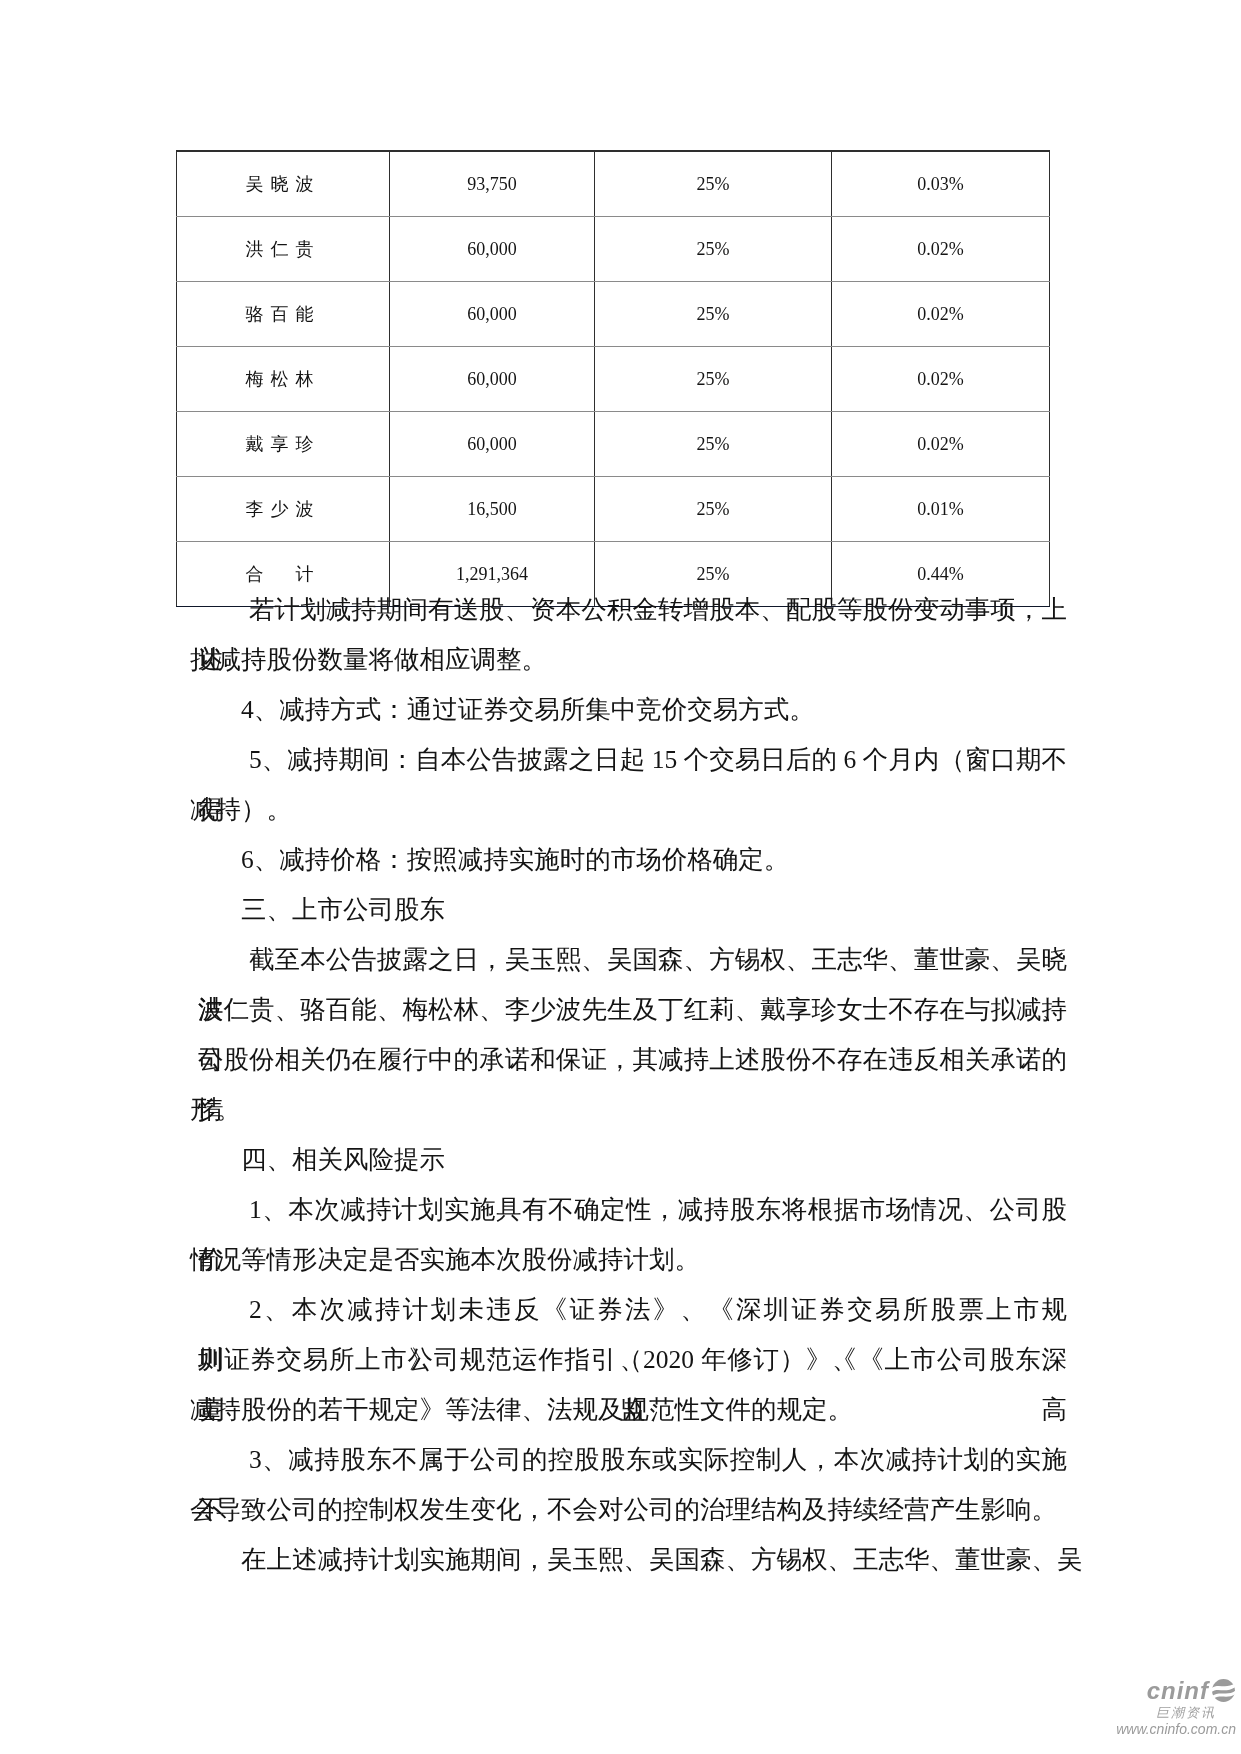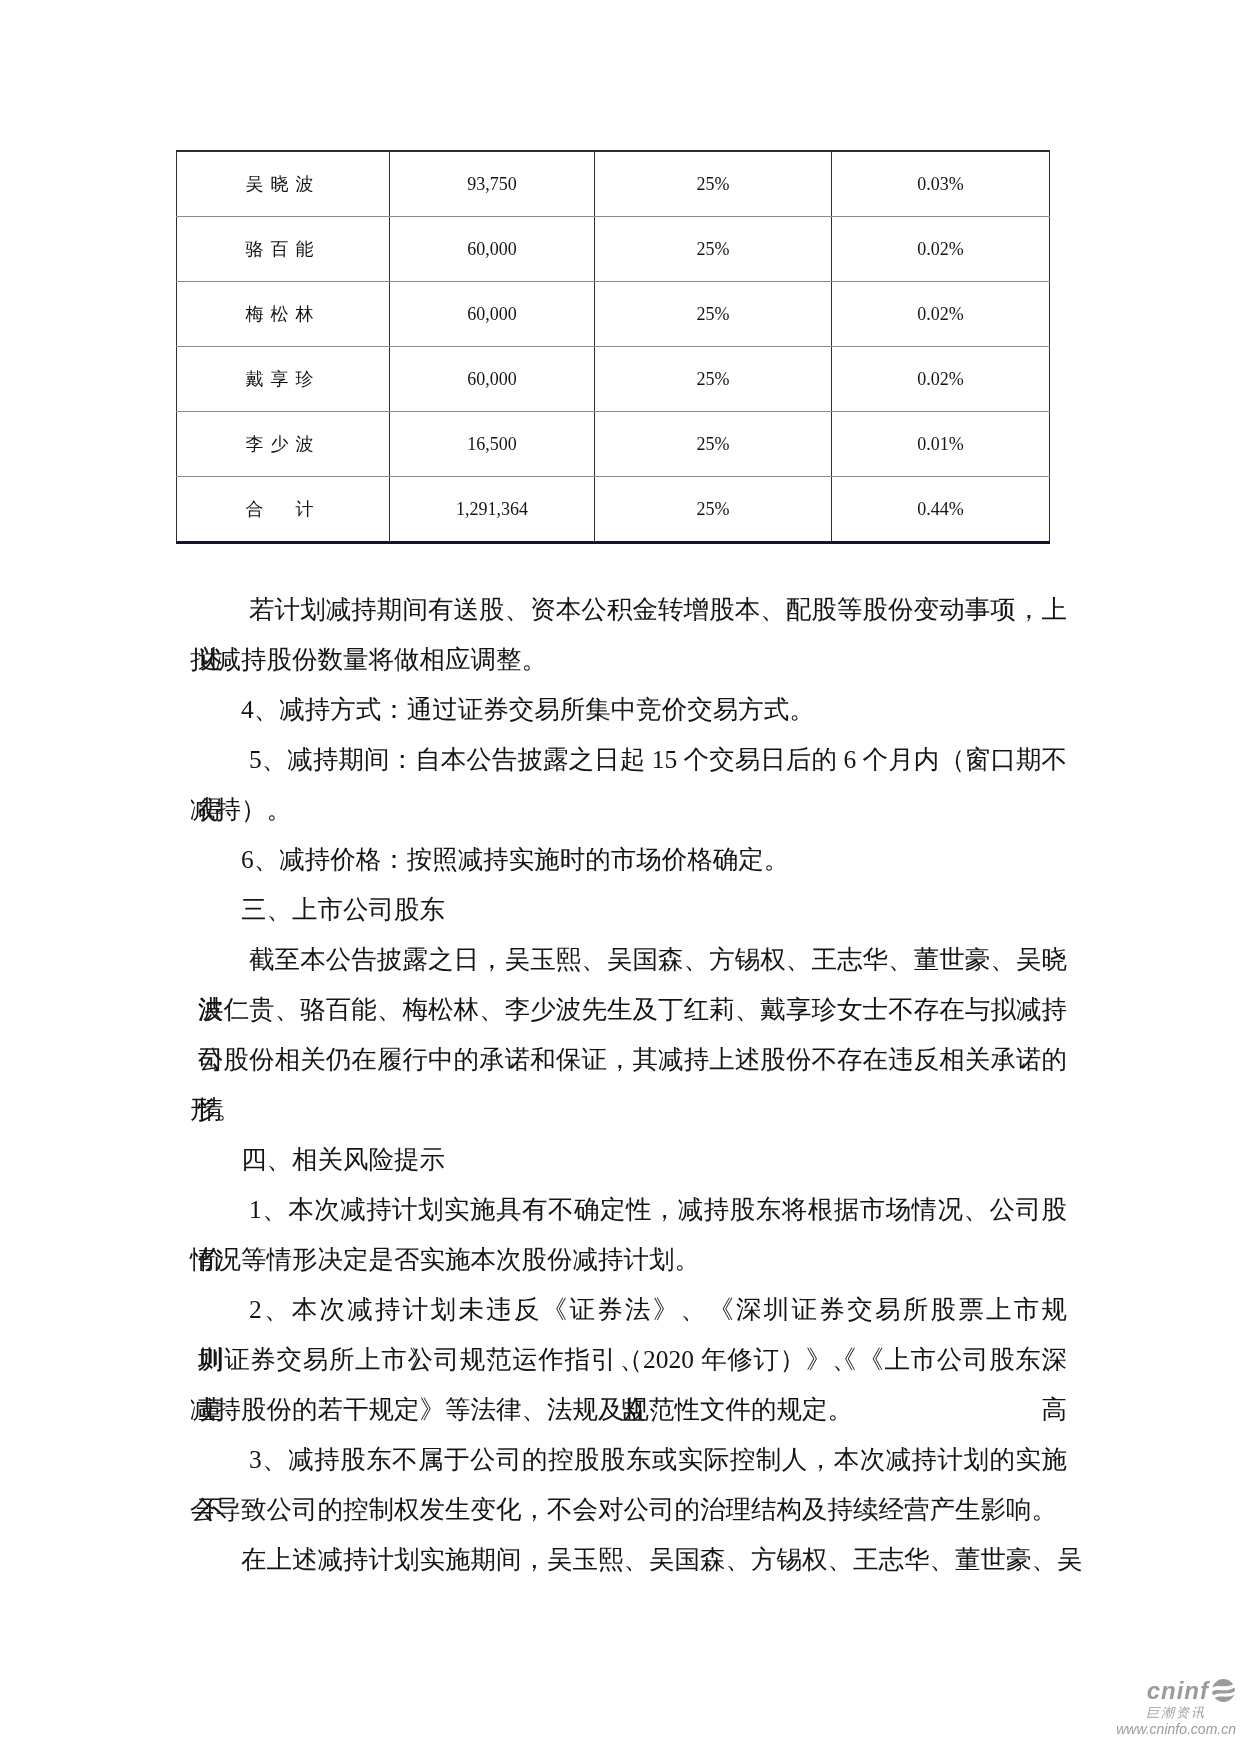--- a/index.html
+++ b/index.html
@@ -16,21 +16,21 @@
     border-collapse:collapse;table-layout:fixed;
   }
   .shares-table td{
     height:62px;text-align:center;vertical-align:middle;
     font-size:18px;color:#141414;
     border-left:1px solid #2e2e2e;border-right:1px solid #2e2e2e;
     border-top:1px solid #8a8a8a;border-bottom:1px solid #8a8a8a;
     overflow:hidden;white-space:nowrap;
   }
   .shares-table tr:first-child td{border-top:2px solid #2e2e2e;}
-  .shares-table tr:last-child td{border-bottom:3px solid #0f172a;}
+  .shares-table tr:last-child td{border-bottom:1px solid #0f172a;}
   .shares-table td.c0{letter-spacing:7px;}
   
   .content{
     position:absolute;left:190px;top:585px;width:877px;
   }
   .tline{
     height:50px;line-height:50px;font-size:25.5px;
     white-space:nowrap;color:#141414;
   }
   .tline.first{text-indent:51px;}
@@ -40,41 +40,47 @@
     position:absolute;left:1108px;top:1678px;width:128px;
     color:#9b9b9b;text-align:right;line-height:1;
     font-family:"Liberation Sans","DejaVu Sans",sans-serif;
     font-style:italic;
   }
   .logo .row1{display:flex;align-items:center;justify-content:flex-end;gap:2px;}
   .logo .brand{
     font-weight:bold;font-size:24px;letter-spacing:1px;color:#9b9b9b;
   }
   .logo .swoosh{width:25px;height:25px;display:block;}
-  .logo .cnname{font-size:13px;letter-spacing:2px;margin:3px 30px 0 0;color:#a0a0a0;}
+  .logo .cnname{font-size:13px;letter-spacing:2px;margin:3px 20px 0 0;color:#a0a0a0;}
   .logo .url{font-size:14px;margin-top:3px;color:#9b9b9b;}
 </style>
 </head>
 <body>
 
 <div class="page">
 
   <table class="shares-table">
     <colgroup>
       <col style="width:213px">
         <col style="width:205px">
         <col style="width:237px">
         <col style="width:218px">
     </colgroup>
     <tbody id="table-body">
         <tr>
           <td class="c0">吴晓波</td>
           <td class="c1">93,750</td>
           <td class="c2">25%</td>
           <td class="c3">0.03%</td>
+        </tr>
+        <tr>
+          <td class="c0">洪仁贵</td>
+          <td class="c1">60,000</td>
+          <td class="c2">25%</td>
+          <td class="c3">0.02%</td>
         </tr>
         <tr>
           <td class="c0">骆百能</td>
           <td class="c1">60,000</td>
           <td class="c2">25%</td>
           <td class="c3">0.02%</td>
         </tr>
         <tr>
           <td class="c0">梅松林</td>
           <td class="c1">60,000</td>

